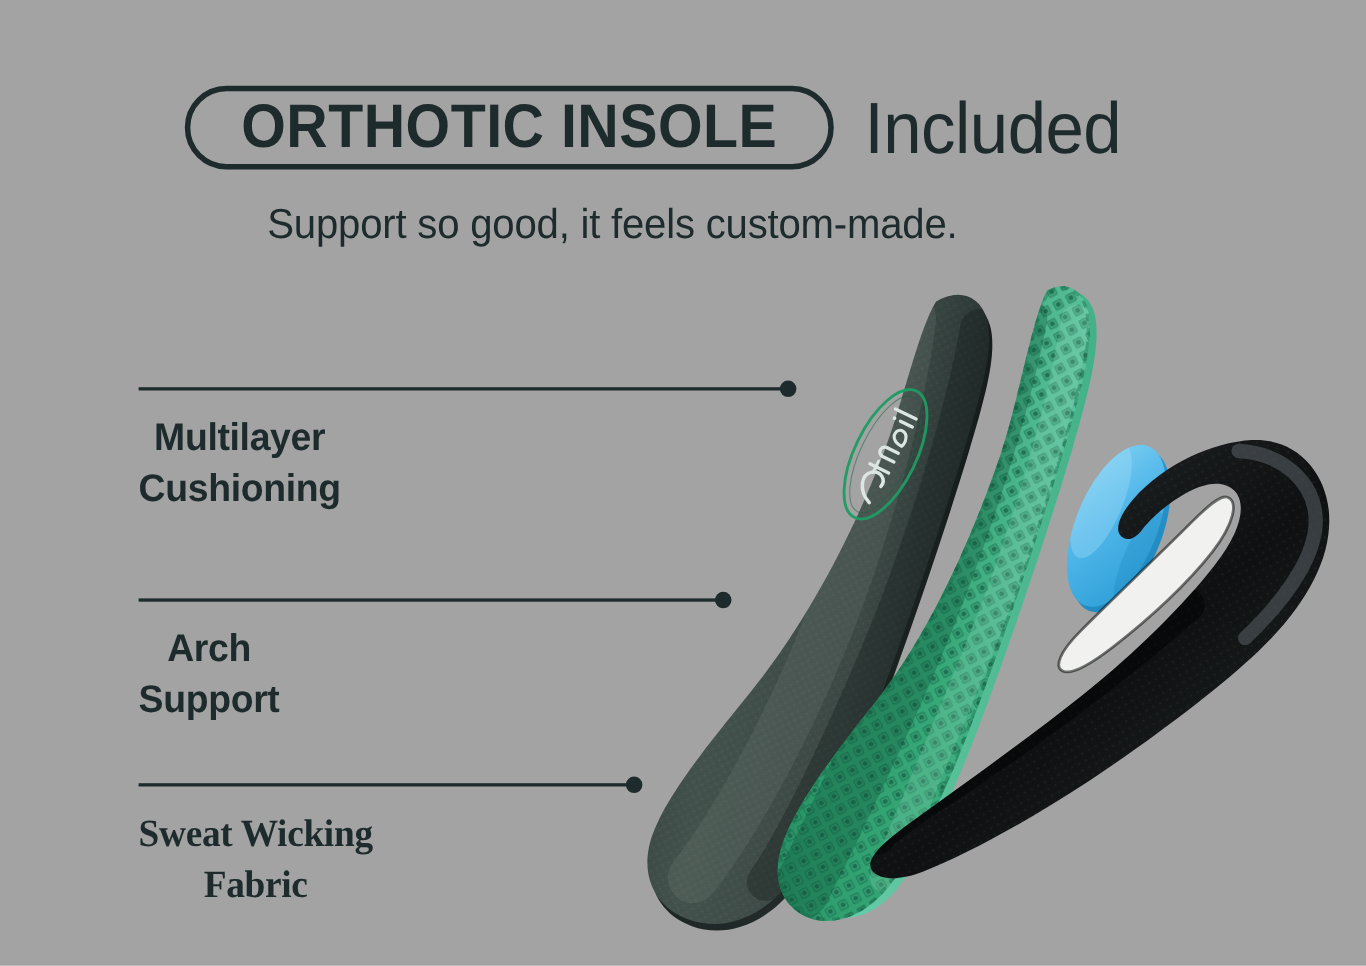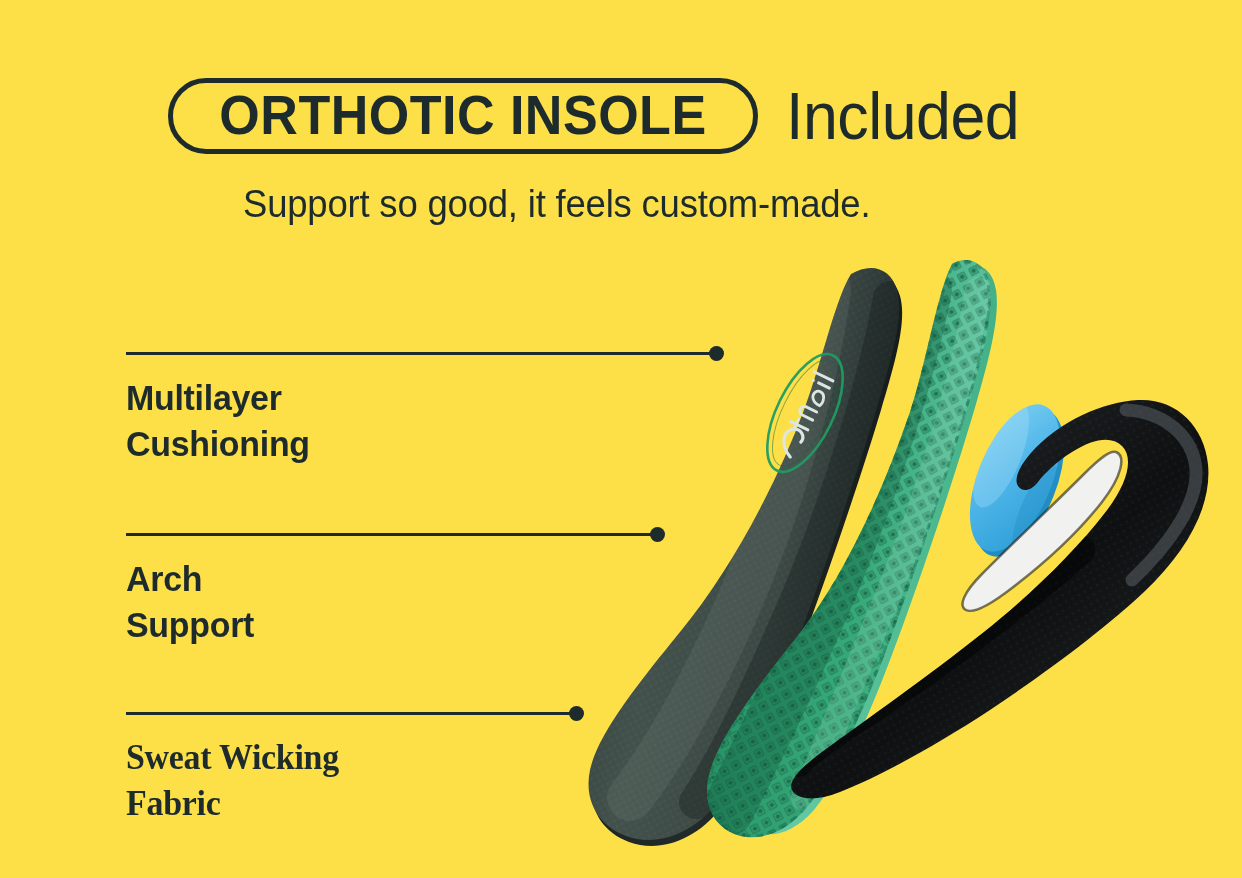--- a/index.html
+++ b/index.html
@@ -9,21 +9,21 @@
     height: 878px;
     background: #F1F1F0;
     font-family: "Liberation Sans", sans-serif;
     overflow: hidden;
     position: relative;
   }
 
   #stage {
     position: absolute;
     inset: 0;
-    background: #fde047;
+    background: #a3a3a3;
   }
 
   
   .headline-row {
     position: absolute;
     left: 168px;
     top: 78px;
     display: flex;
     align-items: center;
     gap: 28px;
@@ -71,20 +71,21 @@
     letter-spacing: -0.2px;
     transform: scaleX(0.96);
     transform-origin: left center;
     white-space: nowrap;
   }
 
   
   .feature {
     position: absolute;
     left: 126px;
+    text-align: center;
   }
   .feature .rule-wrap {
     position: relative;
     height: 10px;
   }
   .feature .rule {
     position: absolute;
     left: 0;
     top: 4px;
     height: 3px;
@@ -104,21 +105,21 @@
     font-weight: 700;
     line-height: 1.30;
     color: #1E2B2C;
     letter-spacing: -0.3px;
     white-space: pre-line;
     transform: scaleX(0.97);
     transform-origin: left top;
   }
 
   #feature-0 { top: 348px; }
-  #feature-1 { top: 529px; }
+  #feature-1 { top: 540px; }
   #feature-2 { top: 708px; font-family: Liberation Serif, serif; }
 
   
   #product-art {
     position: absolute;
     left: 560px;
     top: 250px;
     width: 682px;
     height: 610px;
   }

